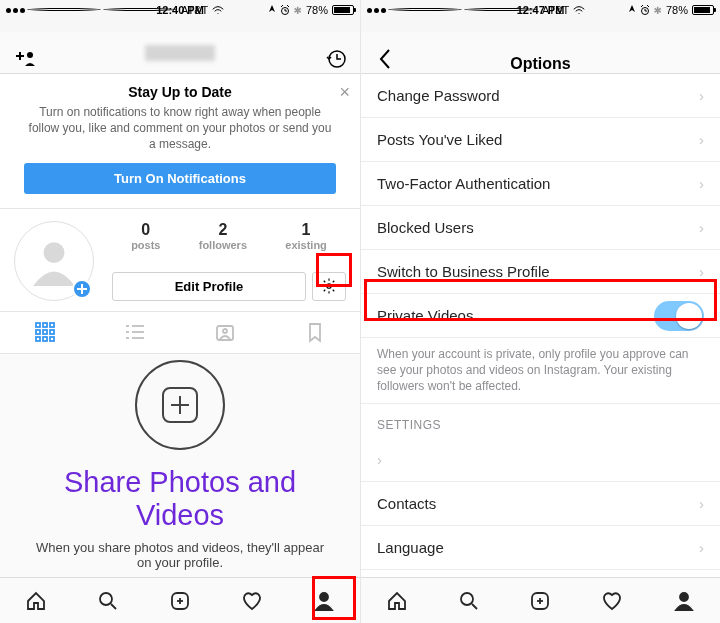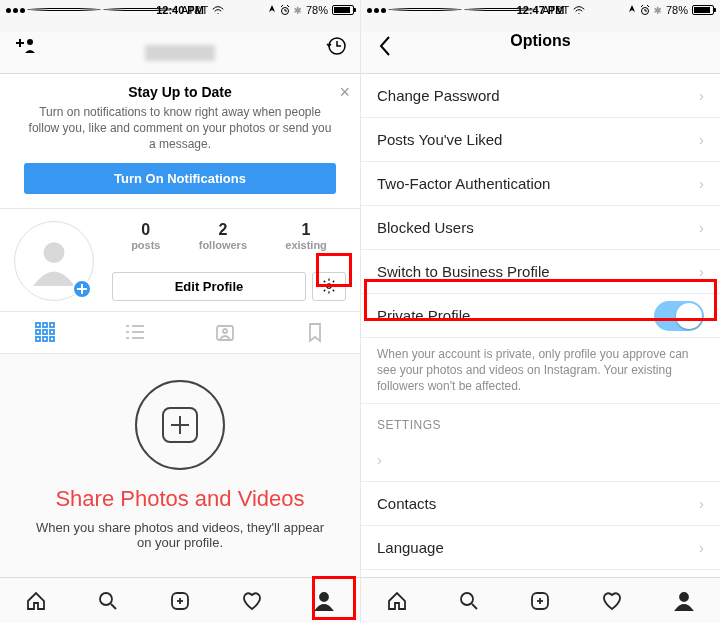--- a/index.html
+++ b/index.html
@@ -42,21 +42,21 @@
   .battery { width: 22px; height: 10px; border: 1px solid #000; border-radius: 2px; position: relative; display: inline-block; }
   .battery::after { content:''; position:absolute; right:-3px; top:2px; width:2px; height:4px; background:#000; border-radius:0 1px 1px 0; }
   .battery-fill { position:absolute; left:1px; top:1px; bottom:1px; width:78%; background:#000; }
 
   
   .navbar {
     height: 42px;
     background: #fafafa;
     border-bottom: 1px solid #dcdcdc;
     display: flex;
-    align-items: flex-start;
+    align-items: flex-end;
     justify-content: space-between;
     padding: 0 10px;
     position: relative;
   }
   .navbar-title {
     position: absolute; left: 50%; transform: translateX(-50%);
     font-size: 16px; font-weight: 600; color: #000;
   }
   .username-blur {
     position: absolute; left: 50%; top: 50%; transform: translate(-50%,-50%);
@@ -135,21 +135,21 @@
     background:#fafafa;
   }
   .empty-circle {
     width:90px; height:90px; border:2px solid #444; border-radius:50%;
     display:flex; align-items:center; justify-content:center; margin-bottom:16px;
   }
   .empty-plus { width:36px; height:36px; border:2px solid #444; border-radius:8px; position:relative; }
   .empty-plus::before, .empty-plus::after { content:''; position:absolute; background:#444; left:50%; top:50%; transform:translate(-50%,-50%); }
   .empty-plus::before { width:18px; height:2px; }
   .empty-plus::after { width:2px; height:18px; }
-  .empty-title { font-size:22px; font-weight:300; color:#ef4444; margin-bottom:8px; }
+  .empty-title { font-size:29px; font-weight:300; color:#6d28d9; margin-bottom:8px; }
   .empty-body { font-size:13px; color:#444; }
 
   
   .tabbar {
     height:46px; border-top:1px solid #dcdcdc; background:#fafafa;
     display:flex;
   }
   .tab { flex:1; display:flex; align-items:center; justify-content:center; cursor:pointer; }
   .tab svg { stroke:#262626; fill:none; stroke-width:1.8; }
   .tab.active svg { fill:#262626; }
@@ -425,21 +425,21 @@
     </div>
     <div class="opt-row">
       <span>Blocked Users</span>
       <span class="chev">›</span>
     </div>
     <div class="opt-row">
       <span>Switch to Business Profile</span>
       <span class="chev">›</span>
     </div>
     <div class="opt-row">
-      <span>Private Profile</span>
+      <span>Private Videos</span>
       <div class="toggle">
           <div class="toggle-knob"></div>
         </div>
     </div>
     <div class="opt-desc">When your account is private, only profile you approve can see your photos and videos on Instagram. Your existing followers won't be affected.</div>
     <div class="opt-section">SETTINGS</div>
     <div class="opt-row">
       <span class="chev">›</span>
     </div>
     <div class="opt-row">

